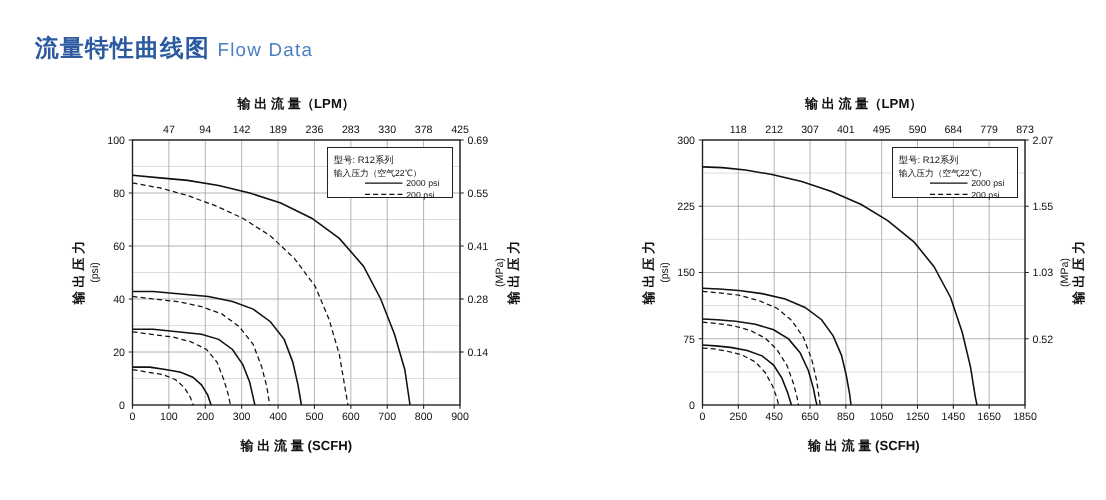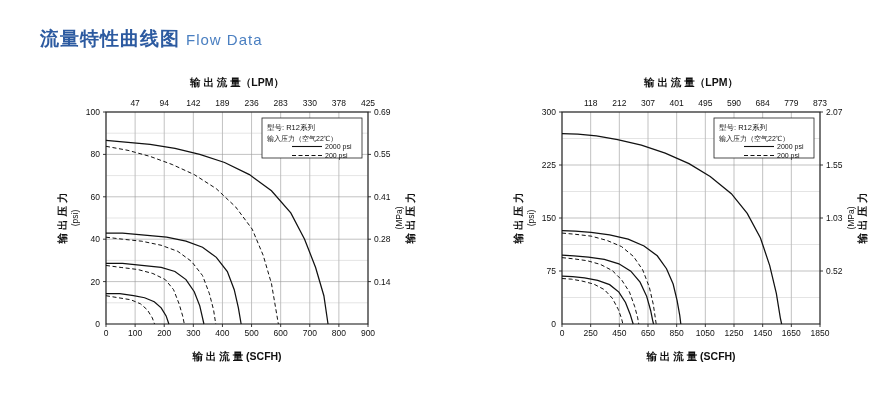--- a/index.html
+++ b/index.html
@@ -2,21 +2,21 @@
 <html><head>
 <meta charset="utf-8">
 <style>
   html,body{margin:0;padding:0;}
   body{
     width:885px;height:400px;background:#ffffff;
     font-family:"Liberation Sans", sans-serif;
     position:relative;overflow:hidden;
   }
   .title{
-    position:absolute;left:40px;top:26px;
+    position:absolute;left:28px;top:26px;
     font-size:19px;font-weight:bold;color:#2c5aa0;letter-spacing:1px;
     white-space:nowrap;
   }
   .title .en{font-size:15px;font-weight:normal;color:#4a7fc1;margin-left:6px;}
 
   .chart{
     position:absolute;top:70px;height:310px;
   }
   #chart-left{left:30px;width:410px;}
   #chart-right{left:490px;width:400px;}

